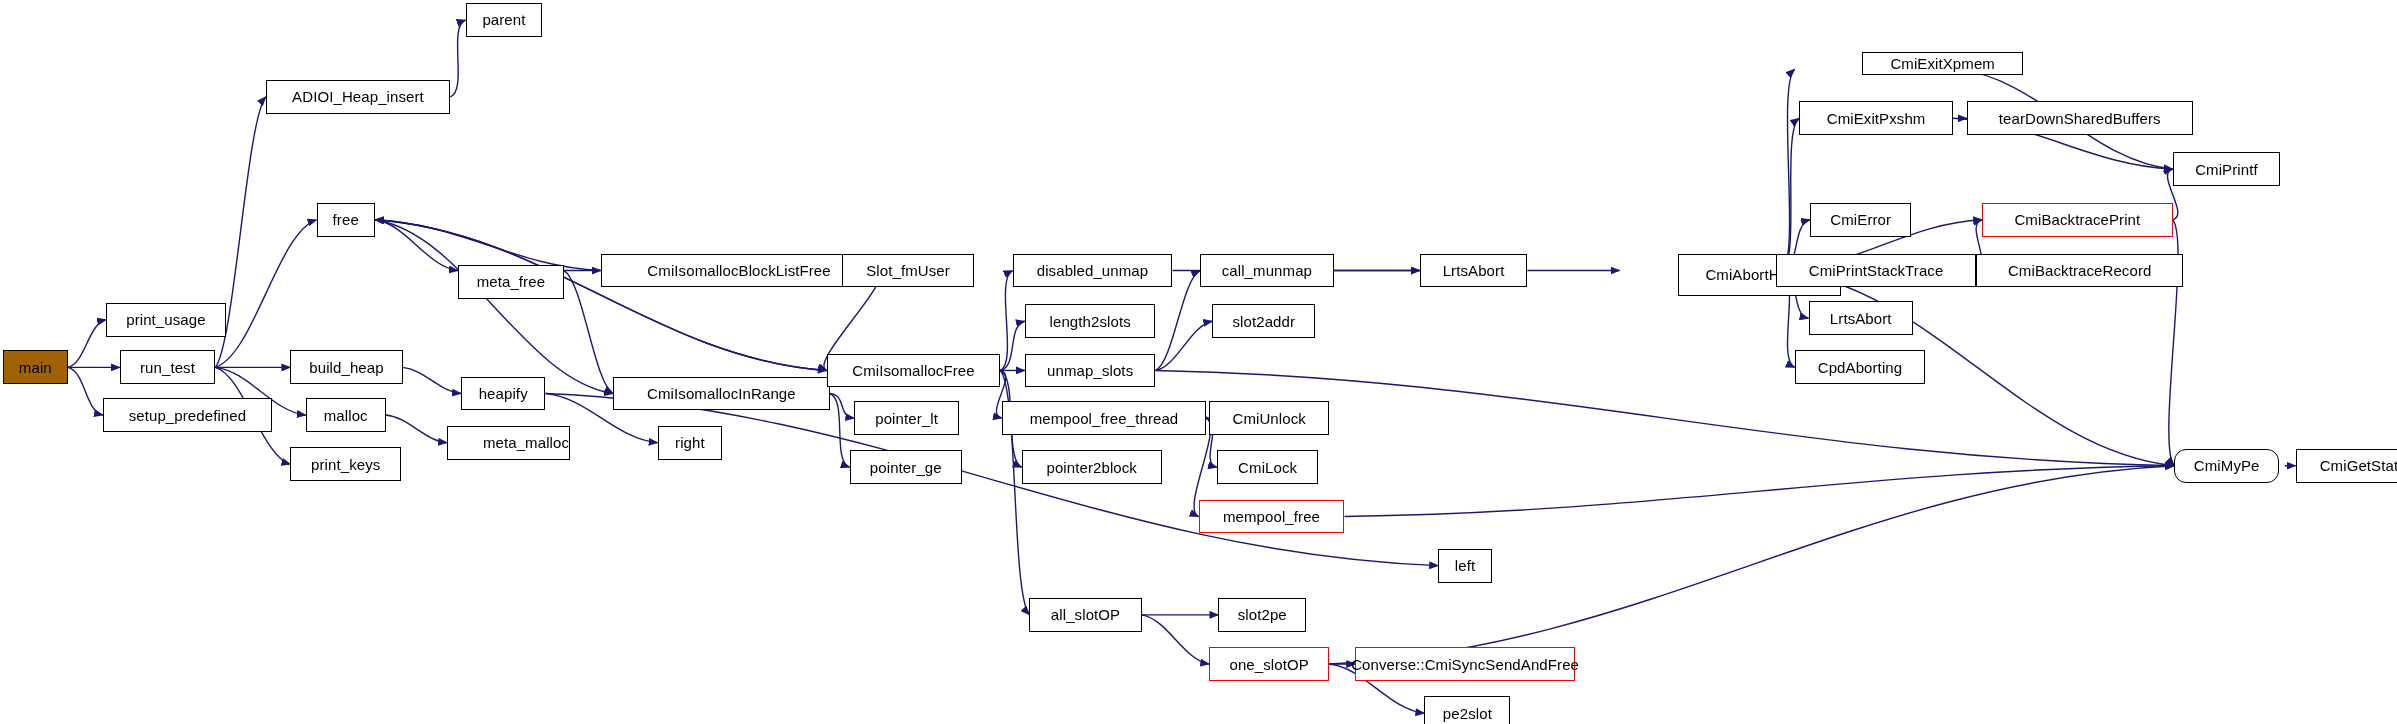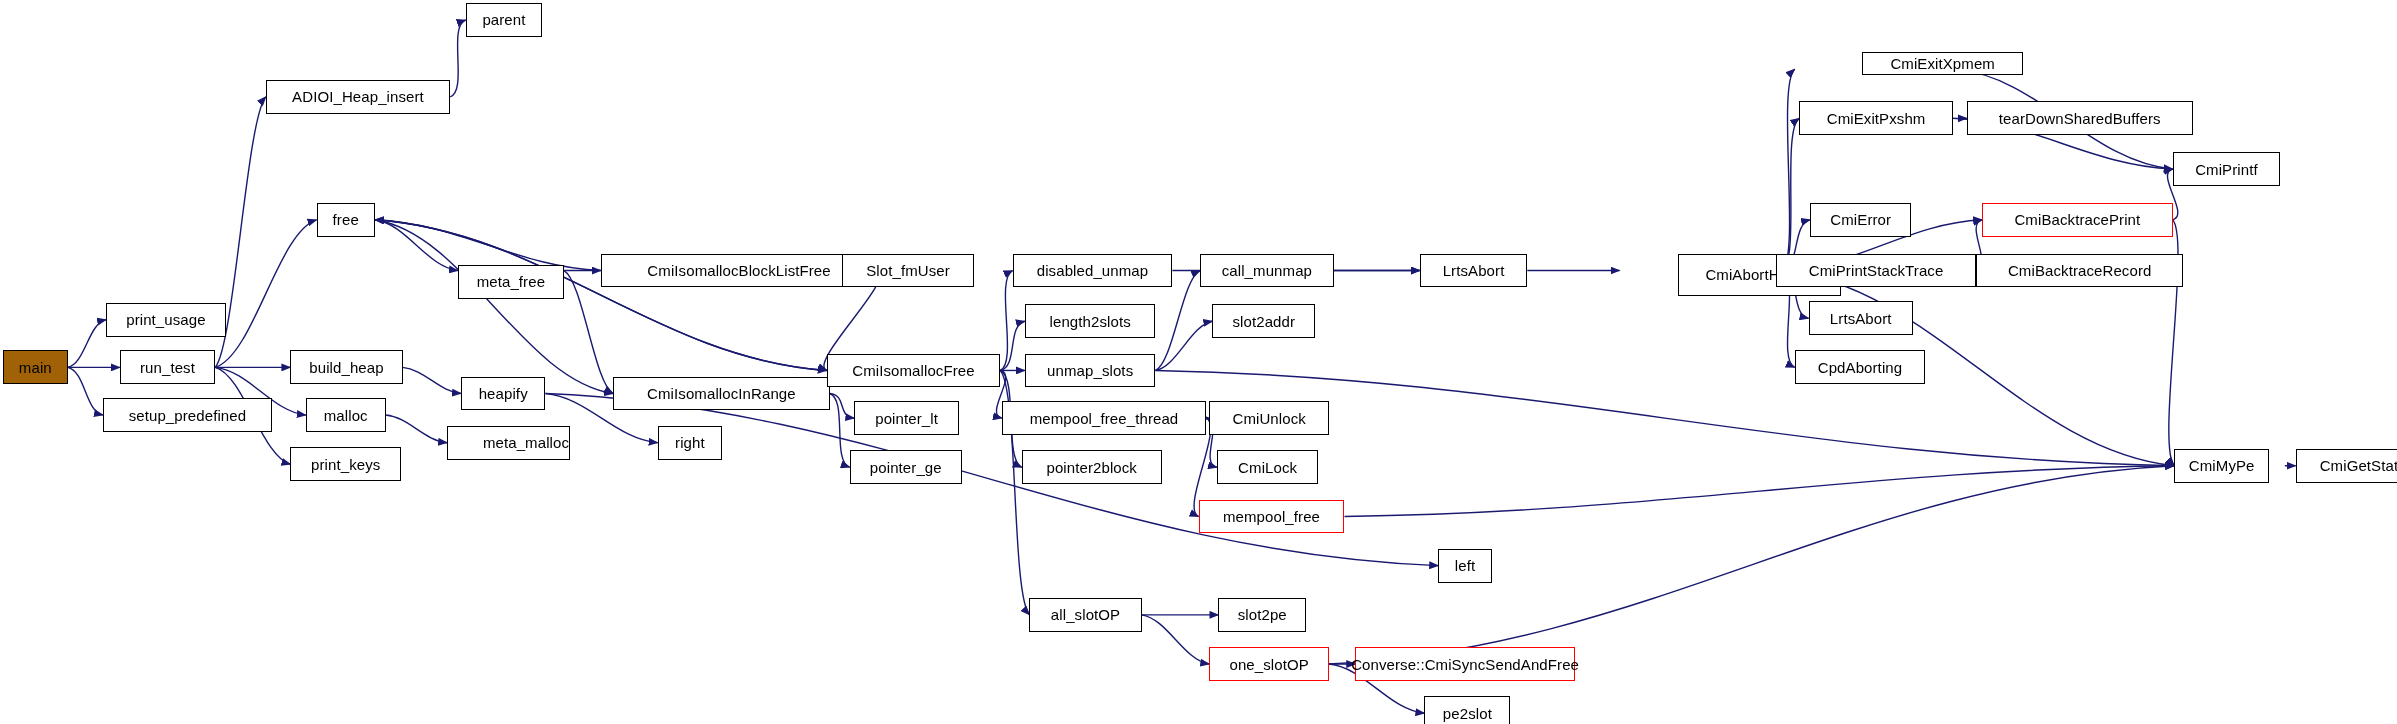--- a/index.html
+++ b/index.html
@@ -257,19 +257,19 @@
     </div>
     <div class="node highlight" style="left: 1982.13px; top: 202.904px; width: 190.531px; height: 33.8174px;">
       <span>CmiBacktracePrint</span>
     </div>
     <div class="node" style="left: 1975.99px; top: 253.631px; width: 207.433px; height: 33.8174px;">
       <span>CmiBacktraceRecord</span>
     </div>
     <div class="node" style="left: 2172.67px; top: 152.178px; width: 107.558px; height: 33.8174px;">
       <span>CmiPrintf</span>
     </div>
-    <div class="node" style="left: 2174.2px; top: 448.849px; width: 95px; height: 33.8174px;">
+    <div class="node" style="left: 2174.2px; top: 448.849px; width: 105px; height: 33.8174px; border-radius: 12px;">
       <span>CmiMyPe</span>
     </div>
     <div class="node" style="left: 2295.59px; top: 448.849px; width: 135.215px; height: 33.8174px;">
       <span>CmiGetState</span>
     </div>
   </div>
 
 </body></html>

